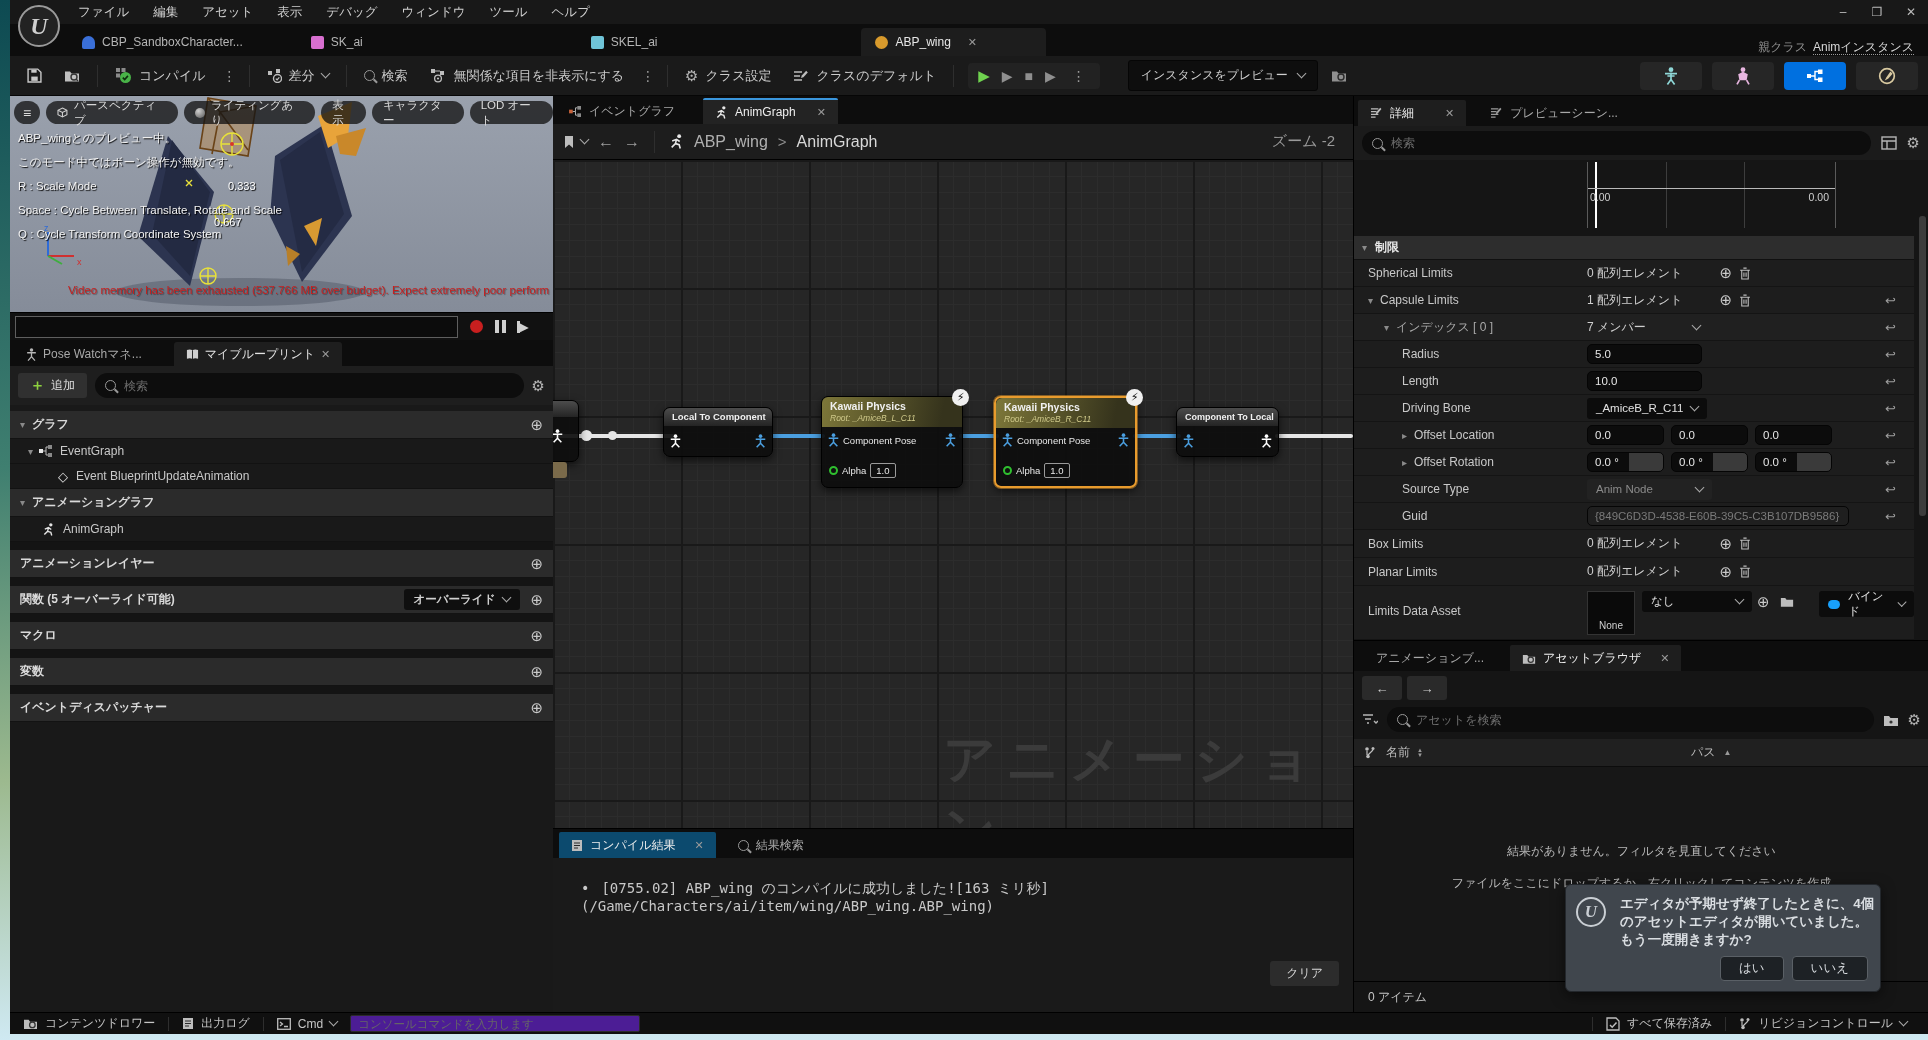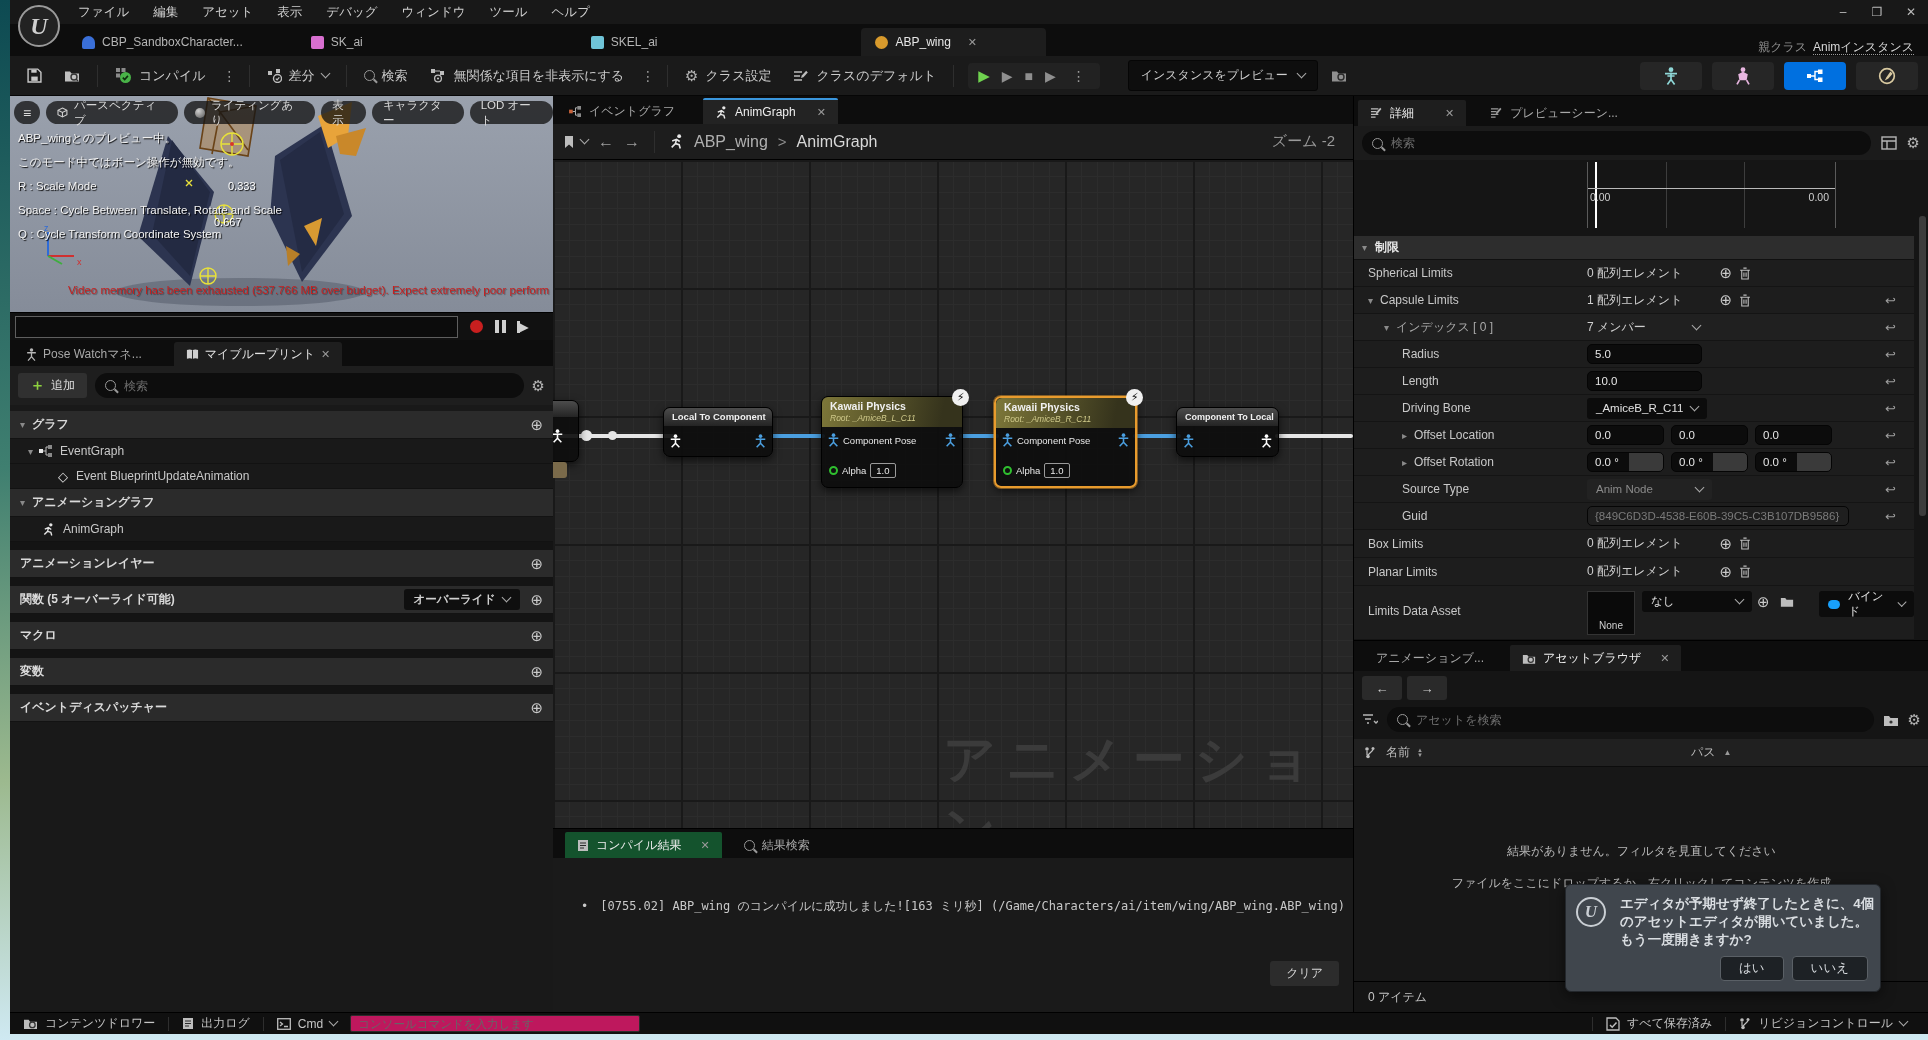--- a/index.html
+++ b/index.html
@@ -120,21 +120,21 @@
   .pp circle { fill:currentColor; } .pp path { stroke:currentColor; stroke-width:1.7; fill:none; }
   .pose-label { font-size:9.5px; color:#e8e8e8; white-space:nowrap; }
   .alpha-dot { width:9px; height:9px; border:2px solid #2fbf2f; border-radius:50%; display:inline-block; }
   .alpha-val { border:1px solid #9a9a9a; border-radius:2px; font-size:9.5px; color:#e8e8e8; padding:0 5px; line-height:13px; }
   .badge { position:absolute; width:17px; height:17px; border-radius:50%; background:#f0f0f0; color:#111;
     display:flex; align-items:center; justify-content:center; font-size:11px; z-index:3; }
 
   
   .compilebar { left:543px; top:828px; width:800px; height:30px; background:#0d0d0d; display:flex; align-items:flex-end; border-top:1px solid #000; }
   .compile-body { left:543px; top:858px; width:800px; height:154px; background:#1a1a1a; }
-  .logline { position:absolute; left:28px; top:40px; font-family:"DejaVu Sans Mono","Liberation Mono",monospace; font-size:12px; color:#c8c8c8; }
+  .logline { position:absolute; left:28px; top:22px; font-family:"DejaVu Sans Mono","Liberation Mono",monospace; font-size:14px; color:#c8c8c8; }
   .clearbtn { position:absolute; right:14px; bottom:26px; background:#2c2c2c; border-radius:3px; padding:4px 16px; color:#d8d8d8; font-size:12px; }
 
   
   .rpanel { left:1343px; top:96px; width:575px; height:916px; background:#151515; border-left:1px solid #000; }
   .rtabs { height:30px; background:#0d0d0d; display:flex; align-items:flex-end; }
   .dsearch { height:34px; background:#1b1b1b; display:flex; align-items:center; gap:10px; padding:0 8px; }
   .curvebox { position:absolute; left:233px; top:66px; width:249px; height:66px; border-left:1px solid #5a5a5a; border-right:1px solid #5a5a5a; }
   .curvebox .vline { position:absolute; left:7px; top:0; width:2px; height:100%; background:#fff; }
   .curvebox .hline { position:absolute; left:0; top:26px; width:100%; height:1px; background:#b9b9b9; }
   .curvebox .tick { position:absolute; top:0; width:1px; height:100%; background:#3d3d3d; }
@@ -169,21 +169,21 @@
   .toast-logo { position:absolute; left:10px; top:12px; width:30px; height:30px; border-radius:50%; border:2px solid #c9ced3;
     color:#c9ced3; display:flex; align-items:center; justify-content:center; font-family:"Liberation Serif",serif; font-style:italic; font-weight:bold; font-size:17px; }
   .toast-msg { margin-left:42px; color:#d9dde1; font-size:13.5px; font-weight:bold; line-height:18px; width:255px; }
   .toast-btns { position:absolute; right:12px; bottom:10px; display:flex; gap:8px; }
   .toast-btn { background:#1d2125; border:1px solid #5a6066; border-radius:4px; padding:3px 18px; color:#d9dde1; font-size:12.5px; }
 
   
   .statusbar { left:0; top:1012px; width:100%; height:22px; background:#101010; display:flex; align-items:center; border-top:1px solid #000; }
   .sb-item { display:flex; align-items:center; gap:7px; padding:0 13px; color:#c5c5c5; font-size:12px; height:100%; }
   .sb-sep { width:1px; height:14px; background:#2e2e2e; }
-  .console { width:290px; height:17px; background:#be185d; border:1px solid #2c2c2c; border-radius:2px; display:flex; align-items:center; padding:0 7px; }
+  .console { width:290px; height:17px; background:#4c1d95; border:1px solid #2c2c2c; border-radius:2px; display:flex; align-items:center; padding:0 7px; }
   .console input { background:transparent; border:0; outline:0; color:#cfcfcf; font-size:11.5px; width:100%; font-family:inherit; }
   .console input::placeholder { color:#666; }
 
   svg.icon { display:block; }
 </style>
 </head>
 <body>
 
 <div class="window">
 
@@ -663,21 +663,21 @@
       <div class="pin" style="right:6px;top:26px;color:#fff">
           <svg class="pp" width="11" height="14" viewBox="0 0 12 15">
             <circle cx="6" cy="2.2" r="2"></circle>
             <path d="M0.8 5.6h10.4M6 4.5v5.5M6 10l-4.2 4.4M6 10l4.2 4.4"></path>
           </svg>
         </div>
     </div>
   </div>
 
   <div class="abs compilebar">
-    <div class="gtab active" style="border-top:0;background:#14532d;margin-left:12px">
+    <div class="gtab active" style="border-top:0;background:#0c4a6e;margin-left:6px">
       <svg class="icon" width="12" height="13" viewBox="0 0 12 13">
           <rect x="1" y="1" width="10" height="11" fill="#bdbdbd"></rect>
           <path d="M3 4h6M3 6.5h6M3 9h4" stroke="#2a2a2a"></path>
         </svg>
       <span>コンパイル結果</span>
       <span class="x" style="color:#9a9a9a;margin-left:12px;font-size:11px">✕</span>
     </div>
     <div class="gtab" style="margin-left:10px">
       <span class="mag"></span>
       <span>結果検索</span>

